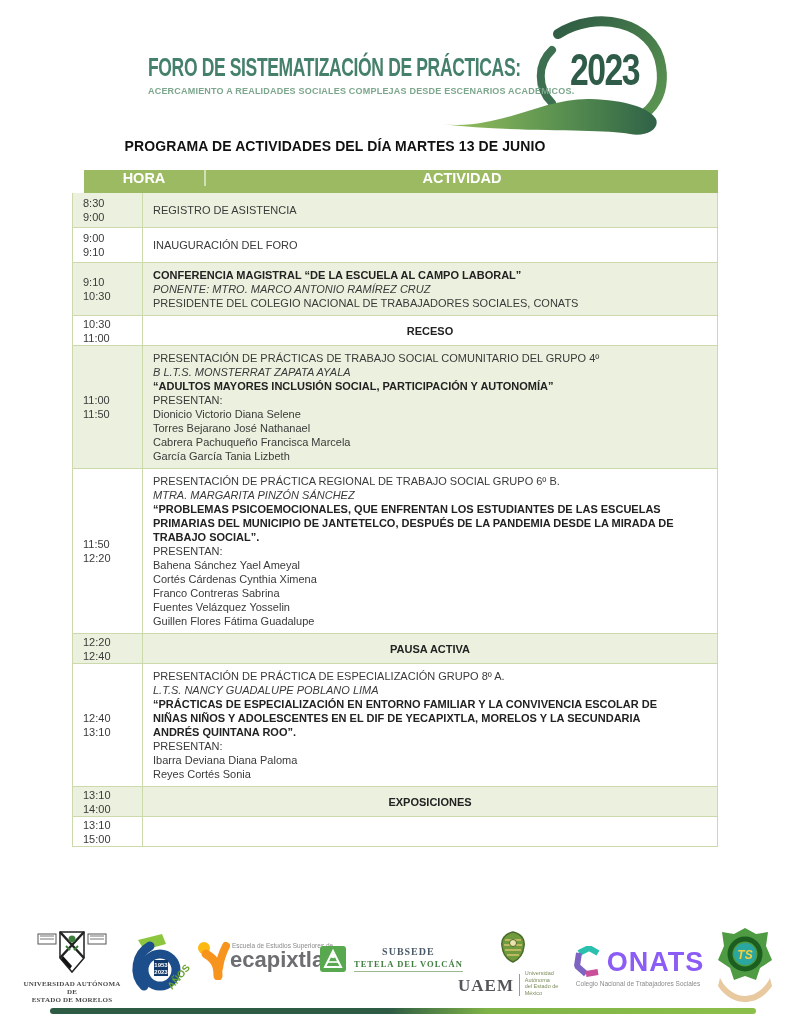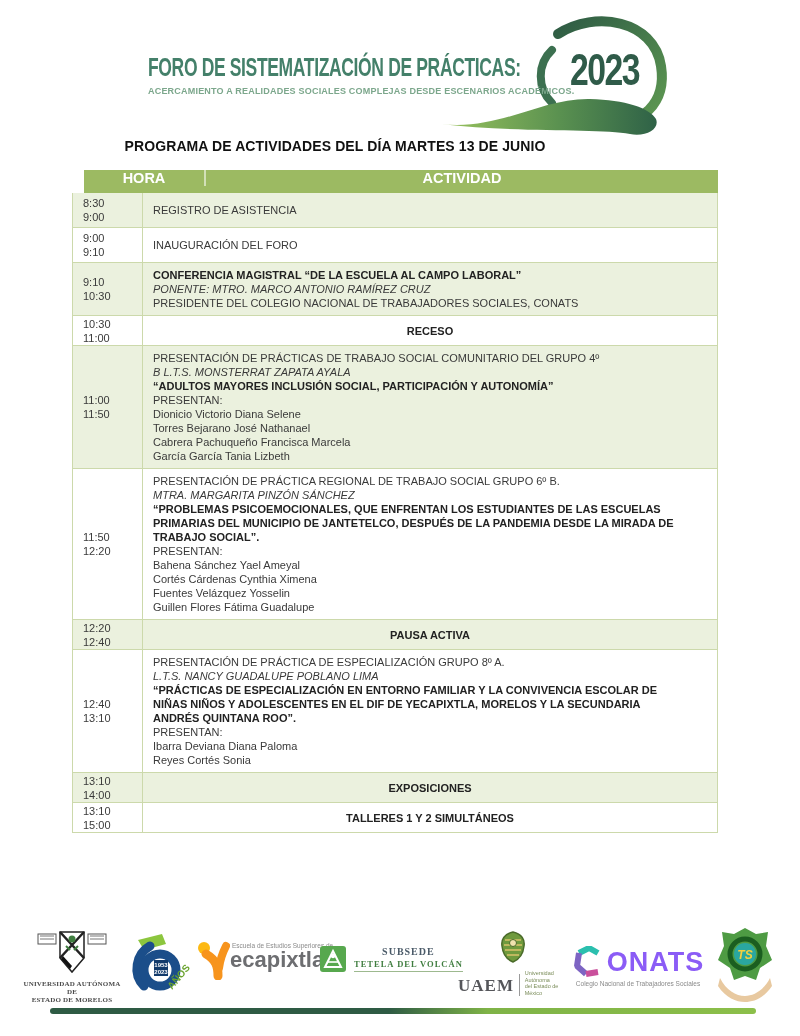--- a/index.html
+++ b/index.html
@@ -167,20 +167,21 @@
       </div>
       <div class="cell-activity activity">
             <div class="line regular">PRESENTACIÓN DE PRÁCTICA REGIONAL DE TRABAJO SOCIAL GRUPO 6º B.</div>
             <div class="line italic">MTRA. MARGARITA PINZÓN SÁNCHEZ</div>
             <div class="line bold">“PROBLEMAS PSICOEMOCIONALES, QUE ENFRENTAN LOS ESTUDIANTES DE LAS ESCUELAS</div>
             <div class="line bold">PRIMARIAS DEL MUNICIPIO DE JANTETELCO, DESPUÉS DE LA PANDEMIA DESDE LA MIRADA DE</div>
             <div class="line bold">TRABAJO SOCIAL”.</div>
             <div class="line regular">PRESENTAN:</div>
             <div class="line regular">Bahena Sánchez Yael Ameyal</div>
             <div class="line regular">Cortés Cárdenas Cynthia Ximena</div>
+            <div class="line regular">Franco Contreras Sabrina</div>
             <div class="line regular">Fuentes Velázquez Yosselin</div>
             <div class="line regular">Guillen Flores Fátima Guadalupe</div>
           </div>
     </div>
 
     <div class="row band banner">
       <div class="cell-time">
         <div class="t-start">12:20</div>
         <div class="t-end">12:40</div>
       </div>
@@ -214,23 +215,20 @@
       <div class="cell-activity activity">
             <div class="line bold">EXPOSICIONES</div>
           </div>
     </div>
 
     <div class="row banner">
       <div class="cell-time">
         <div class="t-start">13:10</div>
         <div class="t-end">15:00</div>
       </div>
-      <div class="cell-activity activity">
-            <div class="line bold">TALLERES 1 Y 2 SIMULTÁNEOS</div>
-          </div>
     </div>
   </div>
   </div>
 
   <div class="logo uaem-mor">
     <svg width="72" height="46" viewBox="0 0 72 46">
       <rect x="2" y="4" width="18" height="10" fill="#ffffff" stroke="#555" stroke-width="1"></rect>
       <rect x="52" y="4" width="18" height="10" fill="#ffffff" stroke="#555" stroke-width="1"></rect>
       <path d="M4,6 h14 M4,9 h14 M54,6 h14 M54,9 h14" stroke="#777" stroke-width="1"></path>
       <path d="M24,2 h24 v26 l-12,14 l-12,-14 Z" fill="#ffffff" stroke="#222" stroke-width="1.5"></path>

